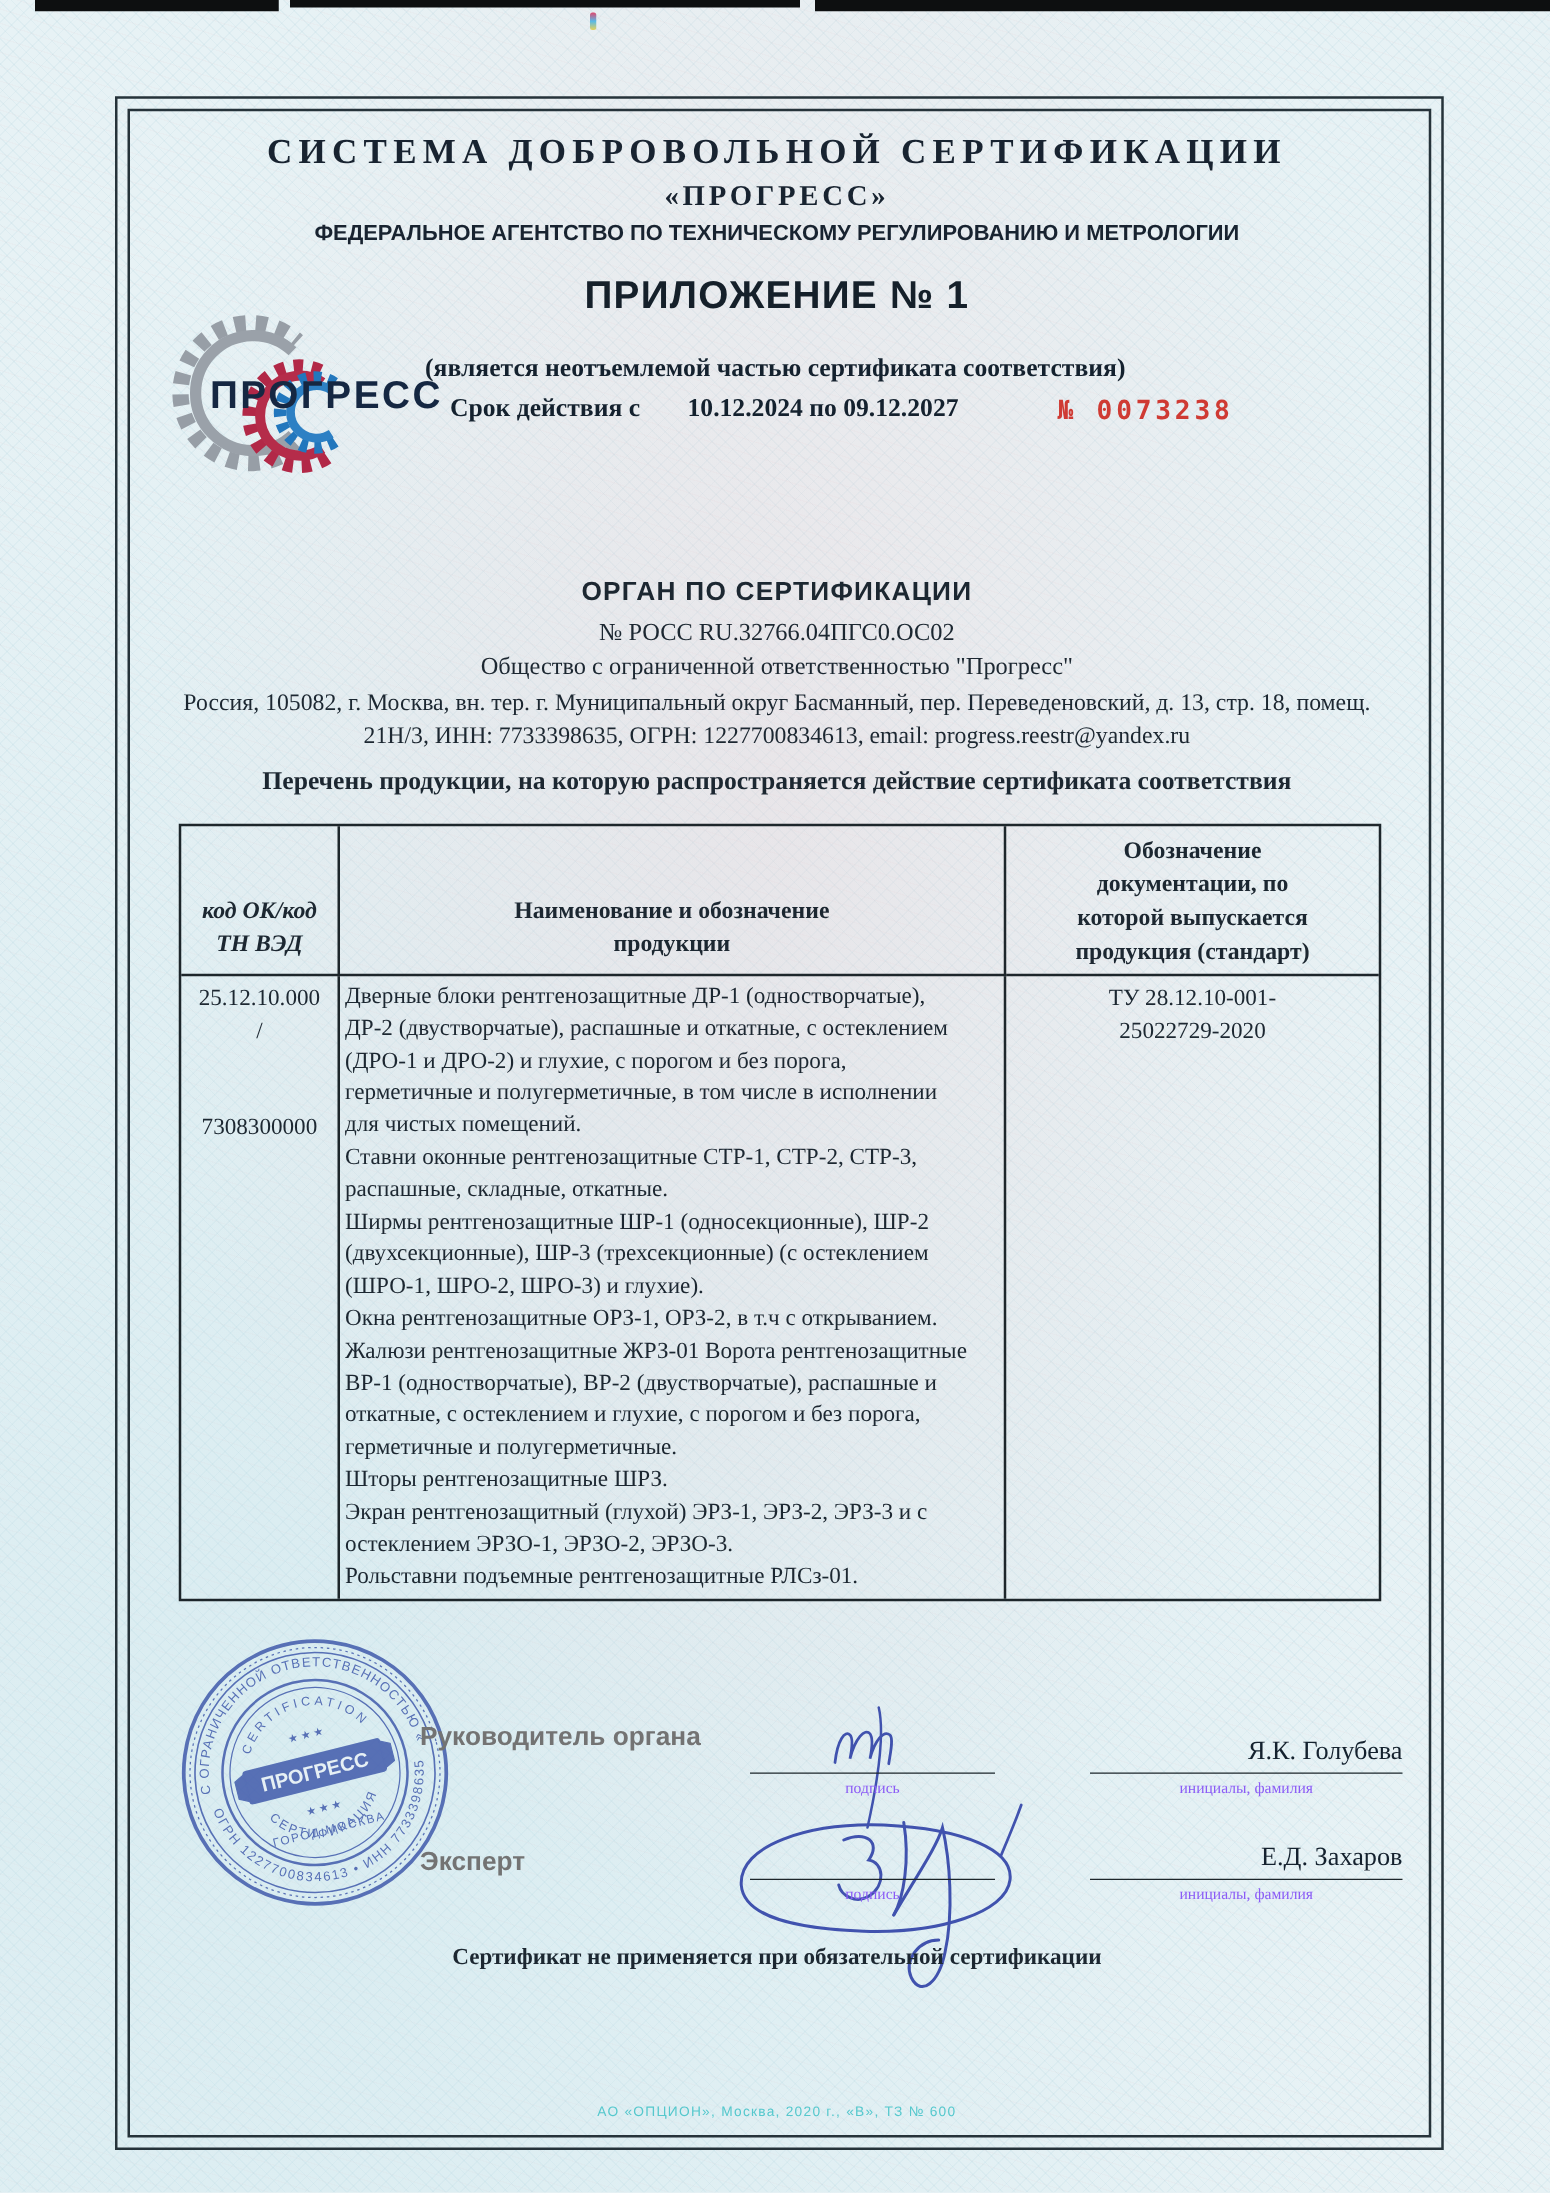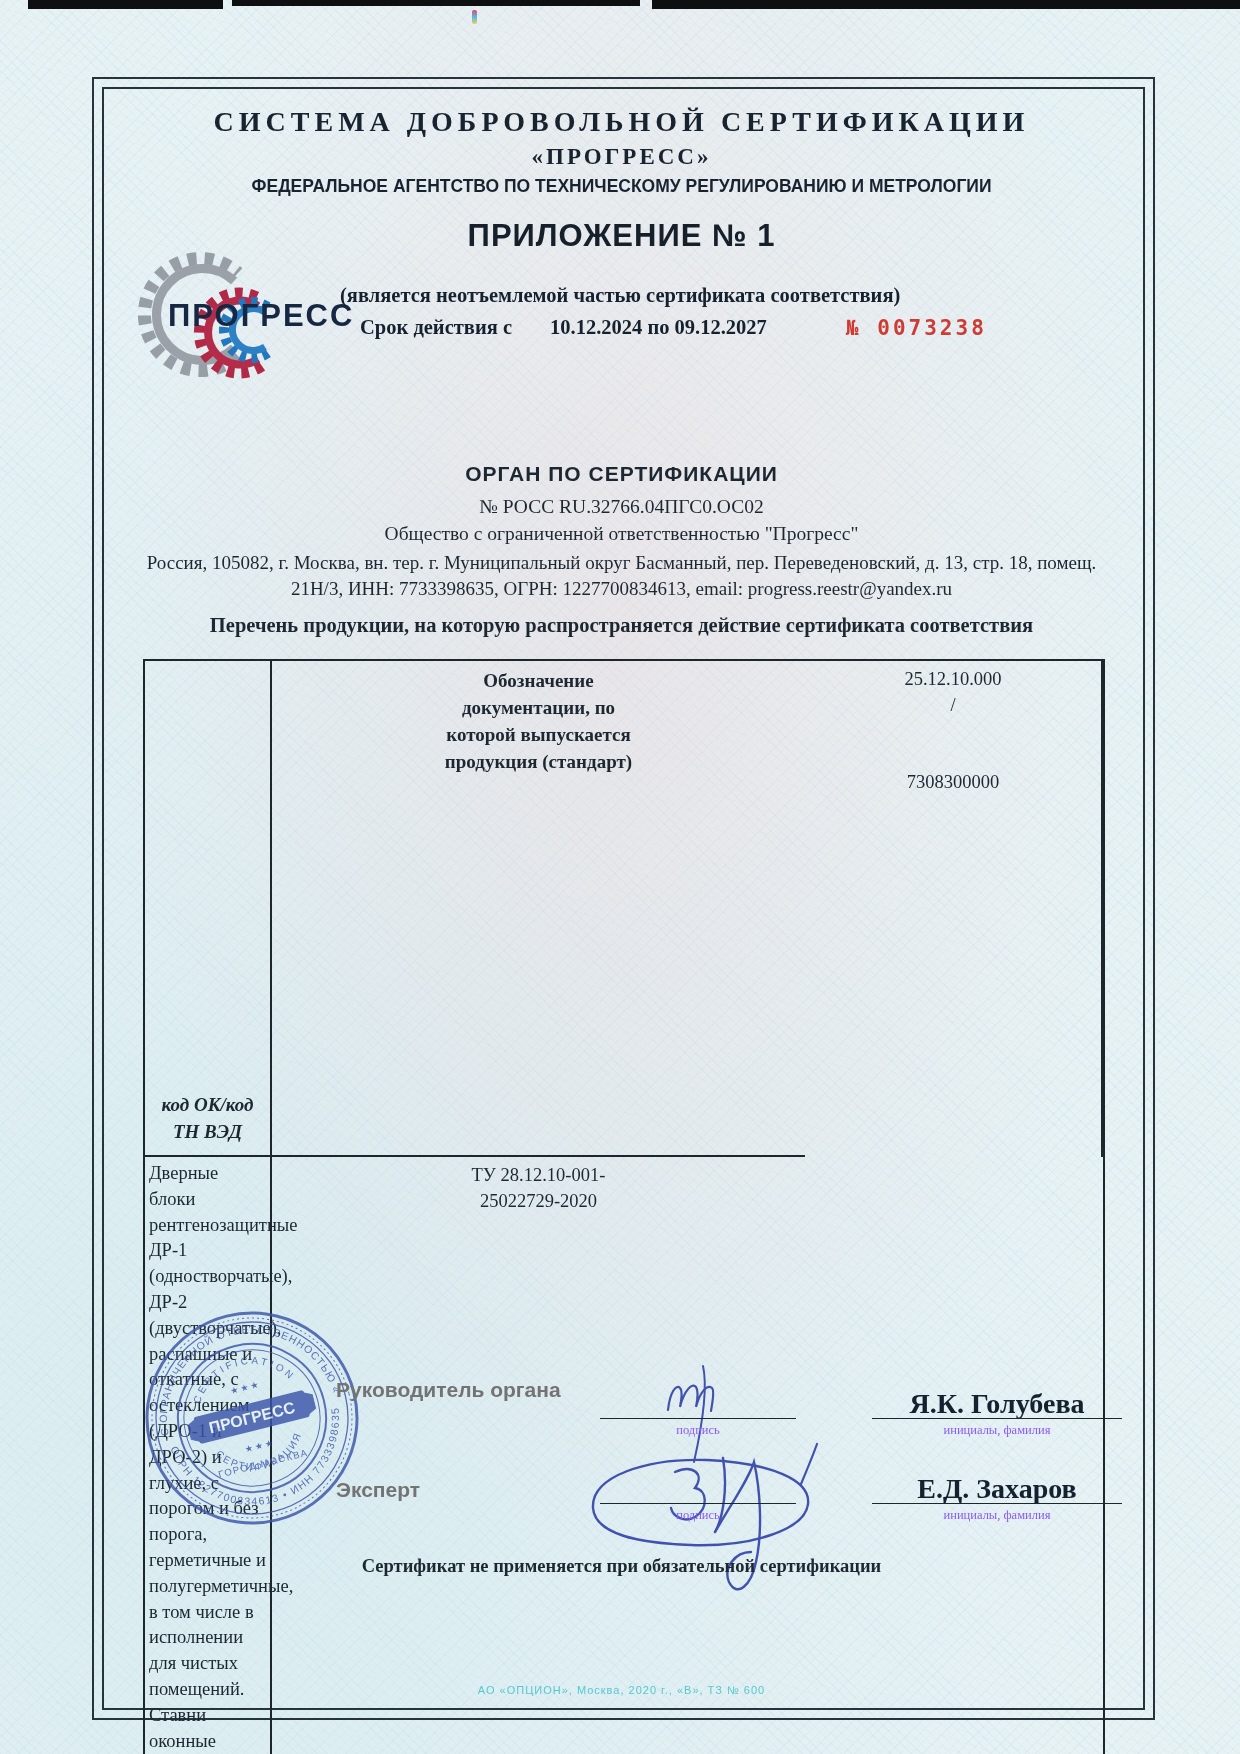--- a/index.html
+++ b/index.html
@@ -59,21 +59,21 @@
   .body-cell{font-size:18.5px;line-height:25.8px;min-height:496px;}
   .code-cell{text-align:center;}
   .code-top{margin-top:2px;}
   .code-bottom{margin-top:51px;}
   .name-cell{white-space:pre-line;padding-left:4px;padding-right:2px;}
   .doc-cell{text-align:center;white-space:pre-line;padding-top:6px;}
   .sig-label{position:absolute;left:336px;font-family:"Liberation Sans",sans-serif;
     font-size:21px;font-weight:bold;color:#737373;}
   .sig-line{position:absolute;height:0;border-top:1.6px solid #1d262b;}
   .sig-caption{position:absolute;font-size:12.5px;color:#8b5cf6;text-align:center;}
-  .sig-name{position:absolute;font-size:28px;color:#14212e;text-align:center;font-weight:bold;}
+  .sig-name{position:absolute;font-size:21px;color:#14212e;text-align:right;}
   .note{top:1556px;font-size:18.5px;font-weight:bold;}
   .print-info{top:1684px;font-family:"Liberation Sans",sans-serif;font-size:11px;
     letter-spacing:1px;color:#55c8cd;}
   svg{position:absolute;overflow:visible;}
   .sig-svg path{fill:none;stroke:#4052ae;stroke-linecap:round;}
 </style>
 </head>
 <body>
 
 <div class="paper-texture"></div>
@@ -119,20 +119,22 @@
 <div class="centered org-number">№ РОСС RU.32766.04ПГС0.ОС02</div>
 <div class="centered org-name">Общество с ограниченной ответственностью "Прогресс"</div>
 <div class="centered org-address">Россия, 105082, г. Москва, вн. тер. г. Муниципальный округ Басманный, пер. Переведеновский, д. 13, стр. 18, помещ.
 21Н/3, ИНН: 7733398635, ОГРН: 1227700834613, email: progress.reestr@yandex.ru</div>
 
 <div class="centered products-heading">Перечень продукции, на которую распространяется действие сертификата соответствия</div>
 
 <div class="cert-table">
   <div class="cell hdr hdr-code">код ОК/код
 ТН ВЭД</div>
+  <div class="cell hdr hdr-name">Наименование и обозначение
+продукции</div>
   <div class="cell hdr hdr-doc last">Обозначение
 документации, по
 которой выпускается
 продукция (стандарт)</div>
 
   <div class="cell body-cell code-cell">
     <div class="code-top">25.12.10.000</div>
     <div>/</div>
     <div class="code-bottom">7308300000</div>
   </div>

